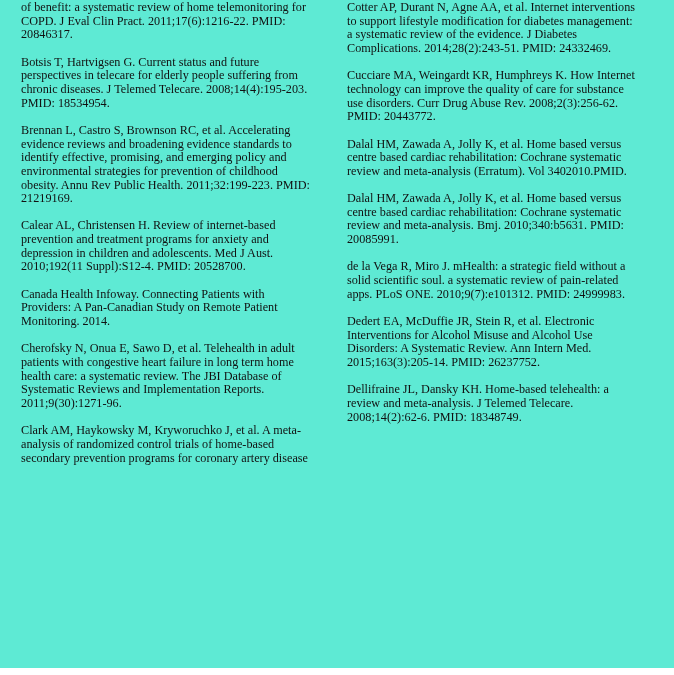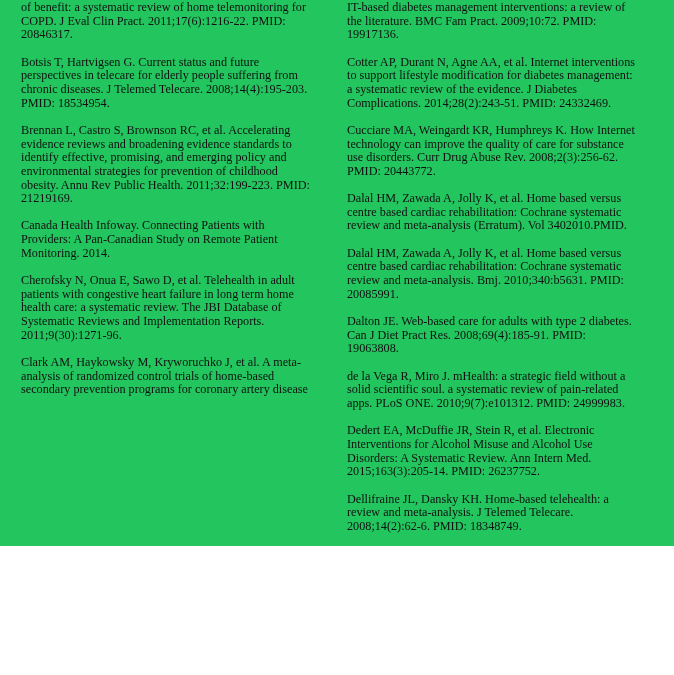--- a/index.html
+++ b/index.html
@@ -3,23 +3,23 @@
 <meta charset="utf-8">
 <style>
   html, body {
     margin: 0;
     padding: 0;
     background: #ffffff;
   }
   .page {
     position: relative;
     width: 674px;
-    height: 546px;
+    height: 668px;
     overflow: hidden;
-    background: #22c55e;
+    background: #5eead4;
   }
   .col {
     position: absolute;
     top: 1px;
     font-family: "Liberation Serif", serif;
     font-size: 12.2px;
     line-height: 13.65px;
     color: #111111;
     white-space: pre;           
     text-rendering: optimizeLegibility;
@@ -38,45 +38,44 @@
   <div class="col col-left"><p class="ref">of benefit: a systematic review of home telemonitoring for
 COPD. J Eval Clin Pract. 2011;17(6):1216-22. PMID:
 20846317.</p><p class="ref">Botsis T, Hartvigsen G. Current status and future
 perspectives in telecare for elderly people suffering from
 chronic diseases. J Telemed Telecare. 2008;14(4):195-203.
 PMID: 18534954.</p><p class="ref">Brennan L, Castro S, Brownson RC, et al. Accelerating
 evidence reviews and broadening evidence standards to
 identify effective, promising, and emerging policy and
 environmental strategies for prevention of childhood
 obesity. Annu Rev Public Health. 2011;32:199-223. PMID:
-21219169.</p><p class="ref">Canada Health Infoway. Connecting Patients with
+21219169.</p><p class="ref">Calear AL, Christensen H. Review of internet-based
+prevention and treatment programs for anxiety and
+depression in children and adolescents. Med J Aust.
+2010;192(11 Suppl):S12-4. PMID: 20528700.</p><p class="ref">Canada Health Infoway. Connecting Patients with
 Providers: A Pan-Canadian Study on Remote Patient
 Monitoring. 2014.</p><p class="ref">Cherofsky N, Onua E, Sawo D, et al. Telehealth in adult
 patients with congestive heart failure in long term home
 health care: a systematic review. The JBI Database of
 Systematic Reviews and Implementation Reports.
 2011;9(30):1271-96.</p><p class="ref">Clark AM, Haykowsky M, Kryworuchko J, et al. A meta-
 analysis of randomized control trials of home-based
 secondary prevention programs for coronary artery disease</p></div>
-  <div class="col col-right"><p class="ref">IT-based diabetes management interventions: a review of
-the literature. BMC Fam Pract. 2009;10:72. PMID:
-19917136.</p><p class="ref">Cotter AP, Durant N, Agne AA, et al. Internet interventions
+  <div class="col col-right"><p class="ref">Cotter AP, Durant N, Agne AA, et al. Internet interventions
 to support lifestyle modification for diabetes management:
 a systematic review of the evidence. J Diabetes
 Complications. 2014;28(2):243-51. PMID: 24332469.</p><p class="ref">Cucciare MA, Weingardt KR, Humphreys K. How Internet
 technology can improve the quality of care for substance
 use disorders. Curr Drug Abuse Rev. 2008;2(3):256-62.
 PMID: 20443772.</p><p class="ref">Dalal HM, Zawada A, Jolly K, et al. Home based versus
 centre based cardiac rehabilitation: Cochrane systematic
 review and meta-analysis (Erratum). Vol 3402010.PMID.</p><p class="ref">Dalal HM, Zawada A, Jolly K, et al. Home based versus
 centre based cardiac rehabilitation: Cochrane systematic
 review and meta-analysis. Bmj. 2010;340:b5631. PMID:
-20085991.</p><p class="ref">Dalton JE. Web-based care for adults with type 2 diabetes.
-Can J Diet Pract Res. 2008;69(4):185-91. PMID:
-19063808.</p><p class="ref">de la Vega R, Miro J. mHealth: a strategic field without a
+20085991.</p><p class="ref">de la Vega R, Miro J. mHealth: a strategic field without a
 solid scientific soul. a systematic review of pain-related
 apps. PLoS ONE. 2010;9(7):e101312. PMID: 24999983.</p><p class="ref">Dedert EA, McDuffie JR, Stein R, et al. Electronic
 Interventions for Alcohol Misuse and Alcohol Use
 Disorders: A Systematic Review. Ann Intern Med.
 2015;163(3):205-14. PMID: 26237752.</p><p class="ref">Dellifraine JL, Dansky KH. Home-based telehealth: a
 review and meta-analysis. J Telemed Telecare.
 2008;14(2):62-6. PMID: 18348749.</p></div>
 </div>
 
 </body></html>

